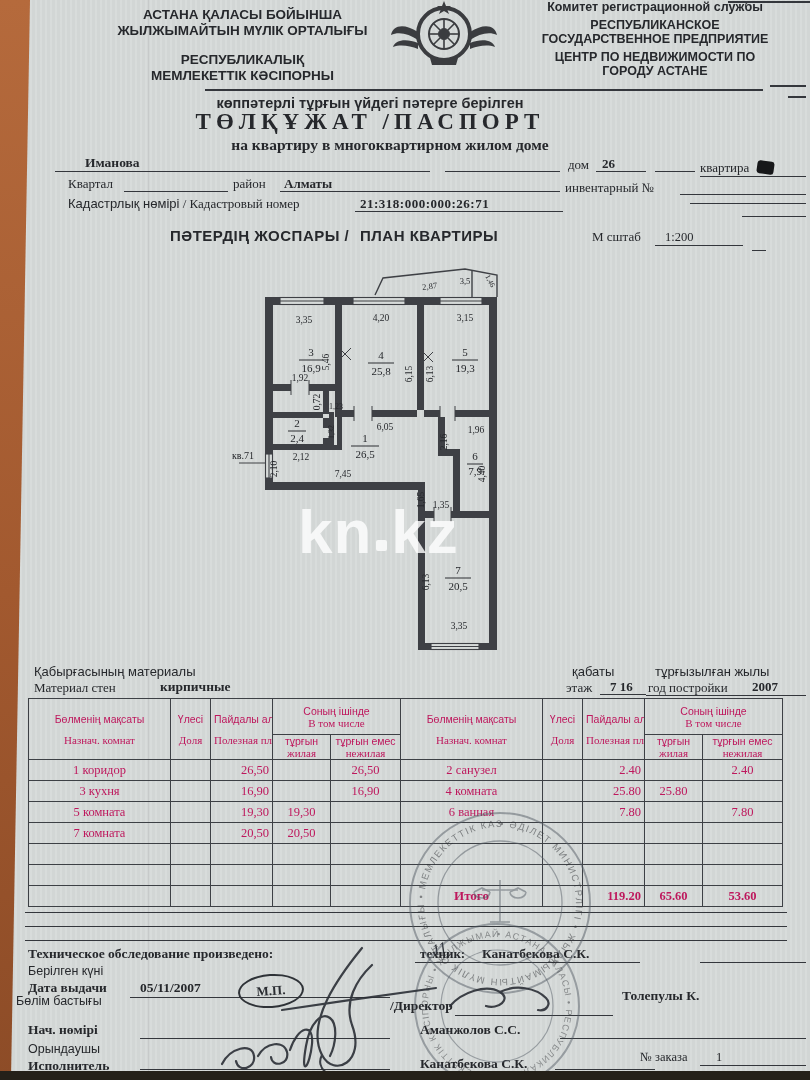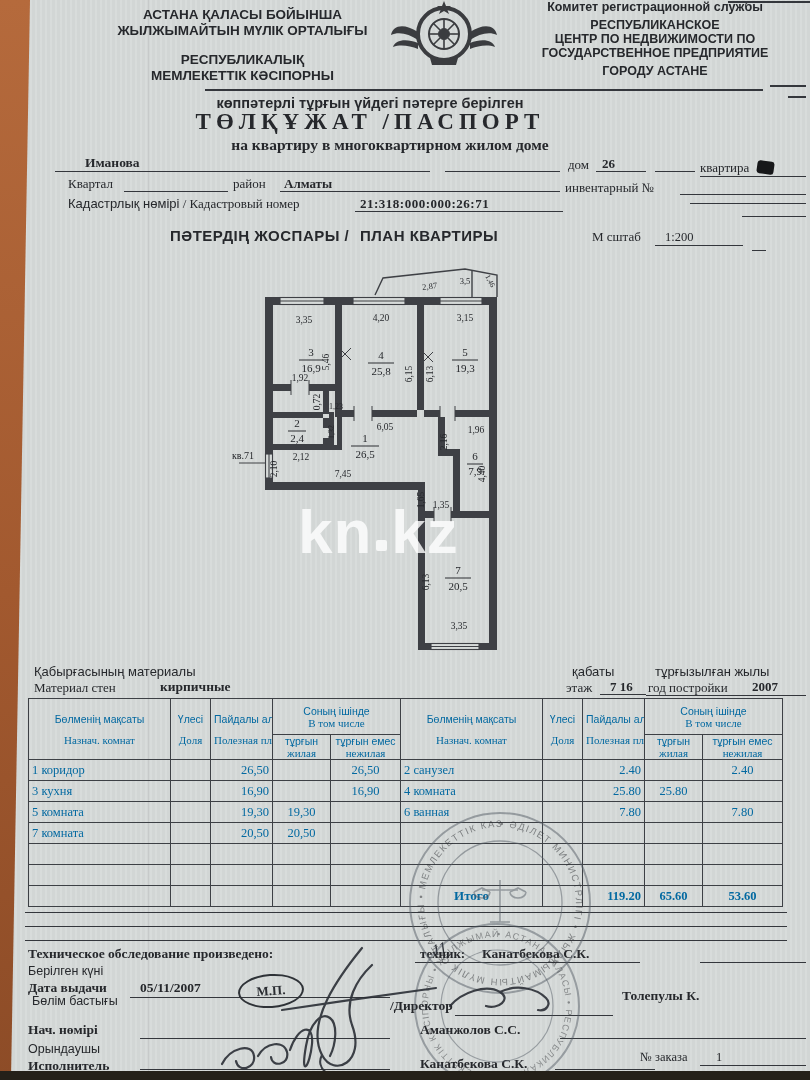--- a/index.html
+++ b/index.html
@@ -12,28 +12,28 @@
   .sans{font-family:Liberation Sans, sans-serif;}
   .serif{font-family:"Liberation Serif",serif;}
   .b{font-weight:bold;}
   .ctr{text-align:center;}
   .ln{position:absolute;height:0;border-top:1.6px solid #34373c;}
   .wood{position:absolute;left:0;top:0;width:32px;height:1080px;
     background:linear-gradient(180deg,#b56a3c,#a2592f 55%,#8d4c27);
     clip-path:polygon(0 0,30px 0,11px 100%,0 100%);z-index:5;}
   .botstrip{position:absolute;left:0;top:1071px;width:810px;height:9px;background:#242019;z-index:6;}
   .crease{position:absolute;left:148px;top:0;width:1px;height:1080px;background:rgba(50,50,50,.07);}
-  .ptable{border-collapse:collapse;table-layout:fixed;color:#0369a1;}
+  .ptable{border-collapse:collapse;table-layout:fixed;color:#be185d;}
   .ptable td{border:1px solid #3d4045;padding:0 3px;overflow:hidden;white-space:nowrap;vertical-align:middle;}
   .hk{font-family:"Liberation Sans",sans-serif;font-size:10.5px;line-height:12px;text-align:center;}
   .hr{font-family:"Liberation Serif",serif;font-size:11px;line-height:12px;text-align:center;}
   .gap .hr{margin-top:9px;}
   .cell-r{text-align:right;font-size:12.5px;}
   .cell-c{text-align:center;font-size:12.5px;}
-  .cell-n{text-align:left;font-size:12.5px;}
+  .cell-n{text-align:center;font-size:12.5px;}
   .wm{position:absolute;left:298px;top:496px;font-family:"Liberation Sans",sans-serif;
     font-weight:bold;font-size:62px;color:rgba(255,255,255,.8);letter-spacing:1px;z-index:3;}
   .wm .dot{display:inline-block;width:11px;height:11px;background:rgba(255,255,255,.8);
     border-radius:2px;margin:0 4px 2px 4px;}
   .mp{position:absolute;left:238px;top:974px;width:62px;height:30px;border:2px solid #2e3237;
     border-radius:50%;text-align:center;line-height:30px;font-size:13px;font-weight:bold;
     transform:rotate(-4deg);color:#2a2d32;}
   .redact{position:absolute;left:757px;top:161px;width:17px;height:13px;background:#17181a;
     border-radius:3px;transform:rotate(8deg);}
   svg text{fill:#26282c;}
@@ -73,22 +73,22 @@
       <path d="M 80,31 C 94,22 105,24 107,34 C 99,30 89,33 80,39 Z" fill="#26272b" stroke="none"></path>
       <path d="M 80,42 C 92,37 103,39 105,46 C 97,43 88,45 80,48 Z" fill="#26272b" stroke="none"></path>
       <path d="M54,0 L56,5 L61,5 L57,8 L59,13 L54,10 L49,13 L51,8 L47,5 L52,5 Z" fill="#26272b" stroke="none"></path>
       <path d="M 40,57 L 68,57 L 66,64 L 42,64 Z" fill="#26272b" stroke="none"></path>
     </g>
   </svg>
 
   <div class="t sans b ctr" style="left:500px;top:0;width:310px;font-size:12.5px;line-height:14px;">
     <div style="margin-bottom:4px;">Комитет регистрационной службы</div>
     <div>РЕСПУБЛИКАНСКОЕ</div>
+    <div style="margin-bottom:4px;">ГОСУДАРСТВЕННОЕ ПРЕДПРИЯТИЕ</div>
     <div>ЦЕНТР ПО НЕДВИЖИМОСТИ ПО</div>
-    <div style="margin-bottom:4px;">ГОСУДАРСТВЕННОЕ ПРЕДПРИЯТИЕ</div>
     <div>ГОРОДУ АСТАНЕ</div>
   </div>
 
   <div class="ln" style="left:728px;top:1px;width:82px;border-top-width:2.5px;"></div>
 
   <div class="ln" style="left:205px;top:89px;width:558px;border-top-width:2.2px;"></div>
   <div class="ln" style="left:770px;top:85px;width:36px;border-top-width:2.2px;"></div>
   <div class="ln" style="left:788px;top:96px;width:18px;border-top-width:2.2px;"></div>
 
   <div class="t sans b ctr" style="left:120px;top:95px;width:500px;font-size:14.5px;">көппәтерлі тұрғын үйдегі пәтерге берілген</div>
@@ -451,21 +451,21 @@
   <div class="t sans" style="left:28px;top:964px;font-size:12.5px;">Берілген күні</div>
   <div class="t serif b" style="left:28px;top:980px;font-size:13.5px;">Дата выдачи</div>
   <div class="t serif b" style="left:140px;top:980px;font-size:13.5px;">05/11/2007</div>
   <div class="ln" style="left:130px;top:997px;width:260px;"></div>
   <div class="mp">М.П.</div>
 
   <div class="t serif b" style="left:390px;top:998px;font-size:13.5px;">/Директор</div>
   <div class="t serif b" style="left:622px;top:988px;font-size:13.5px;">Толепулы К.</div>
   <div class="ln" style="left:455px;top:1015px;width:158px;"></div>
 
-  <div class="t sans" style="left:32px;top:994px;font-size:12.5px;">Бөлім бастығы</div>
+  <div class="t sans" style="left:16px;top:994px;font-size:12.5px;">Бөлім бастығы</div>
   <div class="t serif b" style="left:28px;top:1022px;font-size:13.5px;">Нач. нөмірі</div>
   <div class="t serif b" style="left:420px;top:1022px;font-size:13.5px;">Аманжолов С.С.</div>
   <div class="ln" style="left:140px;top:1038px;width:250px;"></div>
   <div class="ln" style="left:560px;top:1038px;width:246px;"></div>
 
   <div class="t sans" style="left:28px;top:1042px;font-size:12.5px;">Орындаушы</div>
   <div class="t serif b" style="left:28px;top:1058px;font-size:13.5px;">Исполнитель</div>
   <div class="t serif b" style="left:420px;top:1056px;font-size:13.5px;">Канатбекова С.К.</div>
   <div class="t serif" style="left:640px;top:1050px;font-size:12.5px;">№ заказа</div>
   <div class="t serif" style="left:716px;top:1050px;font-size:12.5px;">1</div>

